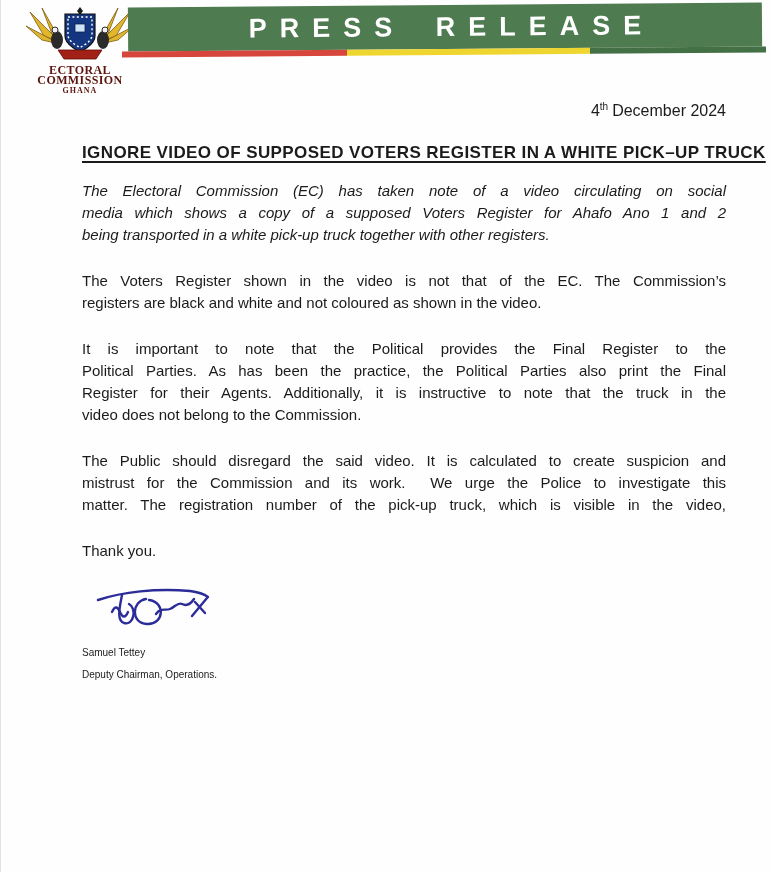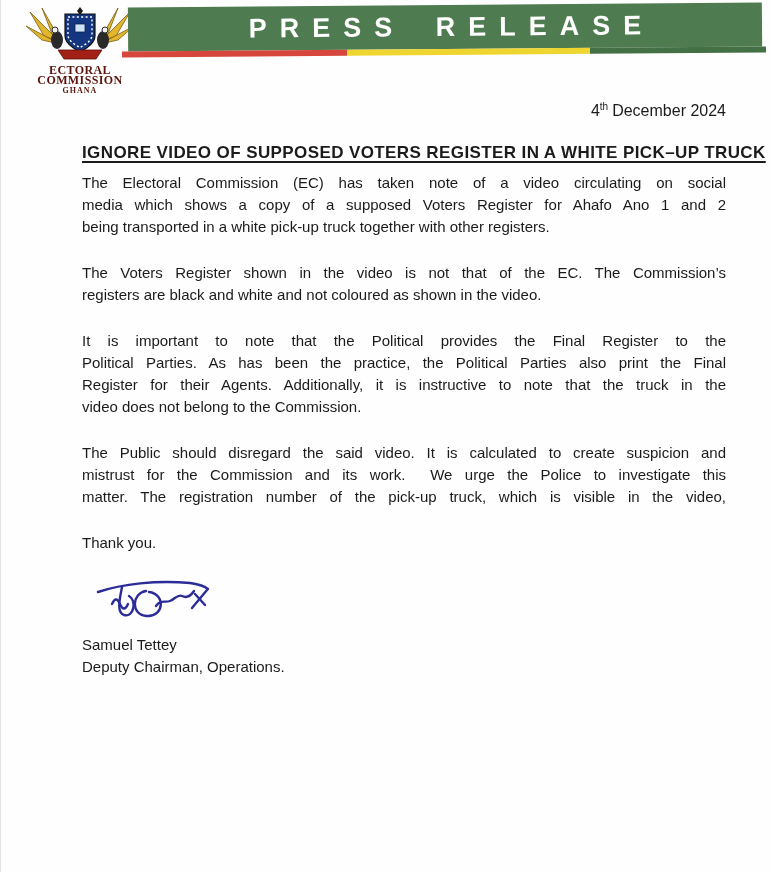--- a/index.html
+++ b/index.html
@@ -30,26 +30,26 @@
 
   
   .content{position:absolute;left:82px;top:0;width:644px;}
   .date-row{margin-top:100px;text-align:right;font-size:16px;line-height:22px;}
   .date-row sup{font-size:10px;vertical-align:super;line-height:0;}
   .date-month{margin-left:4px;}
   .headline{margin-top:20px;font-size:17px;font-weight:bold;letter-spacing:.4px;
     line-height:22px;text-decoration:underline;text-decoration-thickness:1.5px;
     text-underline-offset:3px;white-space:nowrap;}
   .para{margin-top:24px;font-size:15px;line-height:22px;}
-  .para:first-of-type{margin-top:8px;}
+  .para:first-of-type{margin-top:16px;font-style:italic;}
   .ln{white-space:pre-wrap;}
   .ln.jl{text-align:justify;text-align-last:justify;}
   .closing{margin-top:24px;font-size:15px;line-height:22px;}
   .signature{margin-top:16px;margin-left:12px;height:52px;}
-  .name-block{margin-top:8px;font-size:15px;line-height:22px;}
+  .name-block{margin-top:8px;font-size:10px;line-height:22px;}
 </style>
 </head>
 <body>
 
 <div class="scan-edge"></div>
 
 <div class="logo-block">
   <svg class="crest" width="112" height="58" viewBox="0 0 112 58">
 
     <g fill="#e2b62c" stroke="#7a5c12" stroke-width="0.8">

